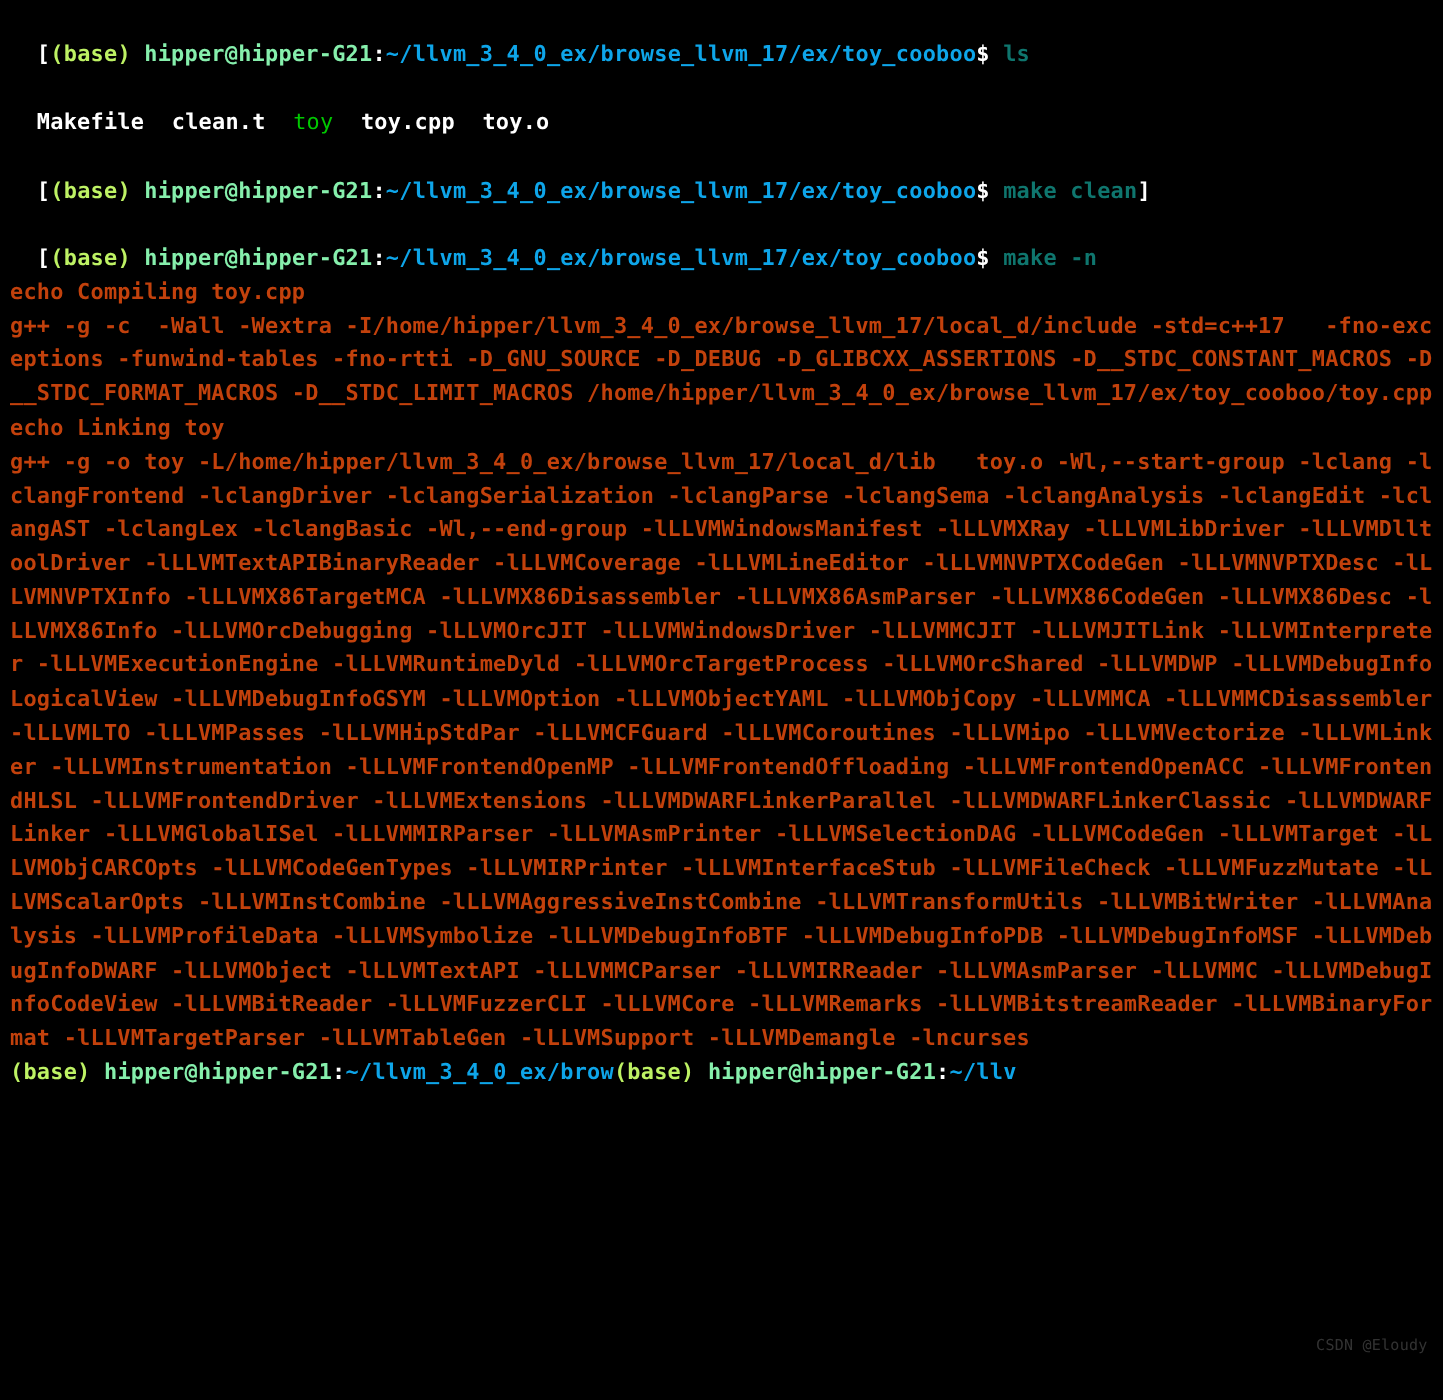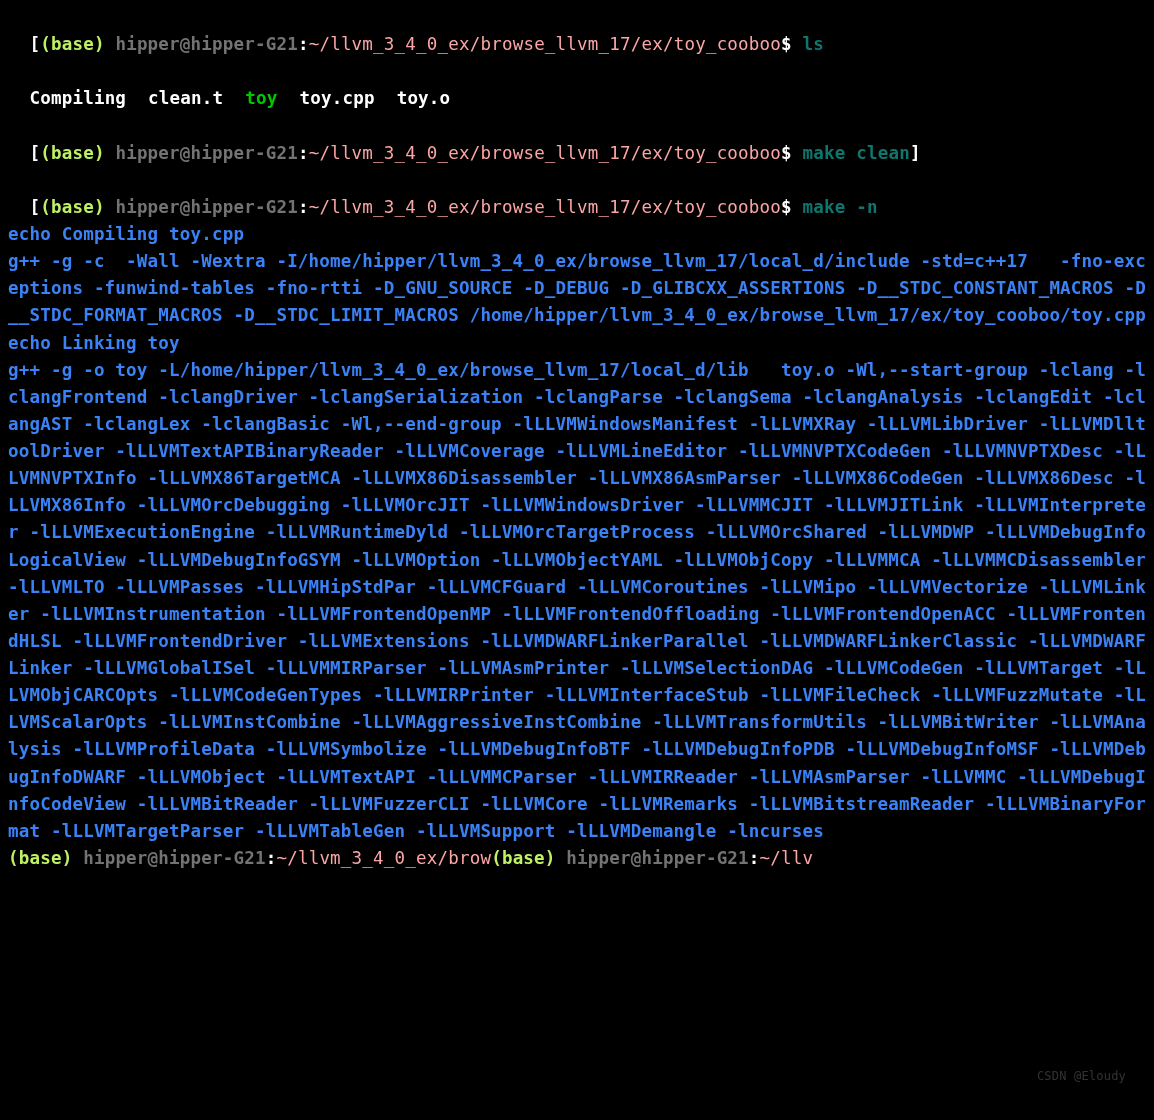--- a/index.html
+++ b/index.html
@@ -11,50 +11,50 @@
       line-height: 1.55;
       padding: 4px 8px;
       font-weight: 600;
       letter-spacing: 0.2px;
       width: 1154px;
       overflow: hidden;
     }
     .line { white-space: pre-wrap; word-break: break-all; }
     .bracket { color: #fff; }
     .env { color: #bef264; }
-    .userhost { color: #737373; font-weight: 700; }
+    .userhost { color: #86efac; font-weight: 700; }
     .colon { color: #fff; }
-    .cwd { color: #fca5a5; font-weight: 400; }
+    .cwd { color: #0ea5e9; font-weight: 700; }
     .dollar { color: #fff; }
     .cmd { color: #0f766e; }
-    .exec { color: #00c800; font-weight: 700; }
+    .exec { color: #00c800; font-weight: 400; }
     .file { color: #fff; }
     .watermark {
       position: fixed;
-      right: 28px;
+      right: 12px;
       bottom: 34px;
       color: rgba(200,200,200,0.25);
       font-size: 12px;
       font-weight: 400;
       pointer-events: none;
     }
-    .outblock { color: #3b82f6; white-space: pre-wrap; word-break: break-all; }
+    .outblock { color: #c2410c; white-space: pre-wrap; word-break: break-all; }
     .ls-files span { margin-right: 22px; }
     .ls-files { margin-top: 0px; }
     .bottom-line { white-space: nowrap; overflow: hidden; }
   </style>
 </head>
 <body>
 
 <div class="line">
   <span class="bracket">[</span><span class="env">(base)</span> <span class="userhost">hipper@hipper-G21</span><span class="colon">:</span><span class="cwd">~/llvm_3_4_0_ex/browse_llvm_17/ex/toy_cooboo</span><span class="dollar">$</span> <span class="cmd">ls</span>
 </div>
 
 <div class="line ls-files">
-  <span class="file">Compiling</span><span class="file">clean.t</span><span class="exec">toy</span><span class="file">toy.cpp</span><span class="file">toy.o</span>
+  <span class="file">Makefile</span><span class="file">clean.t</span><span class="exec">toy</span><span class="file">toy.cpp</span><span class="file">toy.o</span>
 </div>
 
 <div class="line">
   <span class="bracket">[</span><span class="env">(base)</span> <span class="userhost">hipper@hipper-G21</span><span class="colon">:</span><span class="cwd">~/llvm_3_4_0_ex/browse_llvm_17/ex/toy_cooboo</span><span class="dollar">$</span> <span class="cmd">make clean</span><span class="bracket">]</span>
 </div>
 
 <div class="line">
   <span class="bracket">[</span><span class="env">(base)</span> <span class="userhost">hipper@hipper-G21</span><span class="colon">:</span><span class="cwd">~/llvm_3_4_0_ex/browse_llvm_17/ex/toy_cooboo</span><span class="dollar">$</span> <span class="cmd">make -n</span>
 </div>
 

